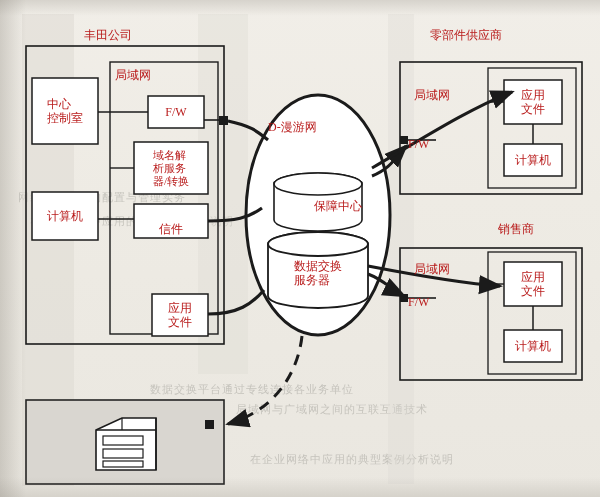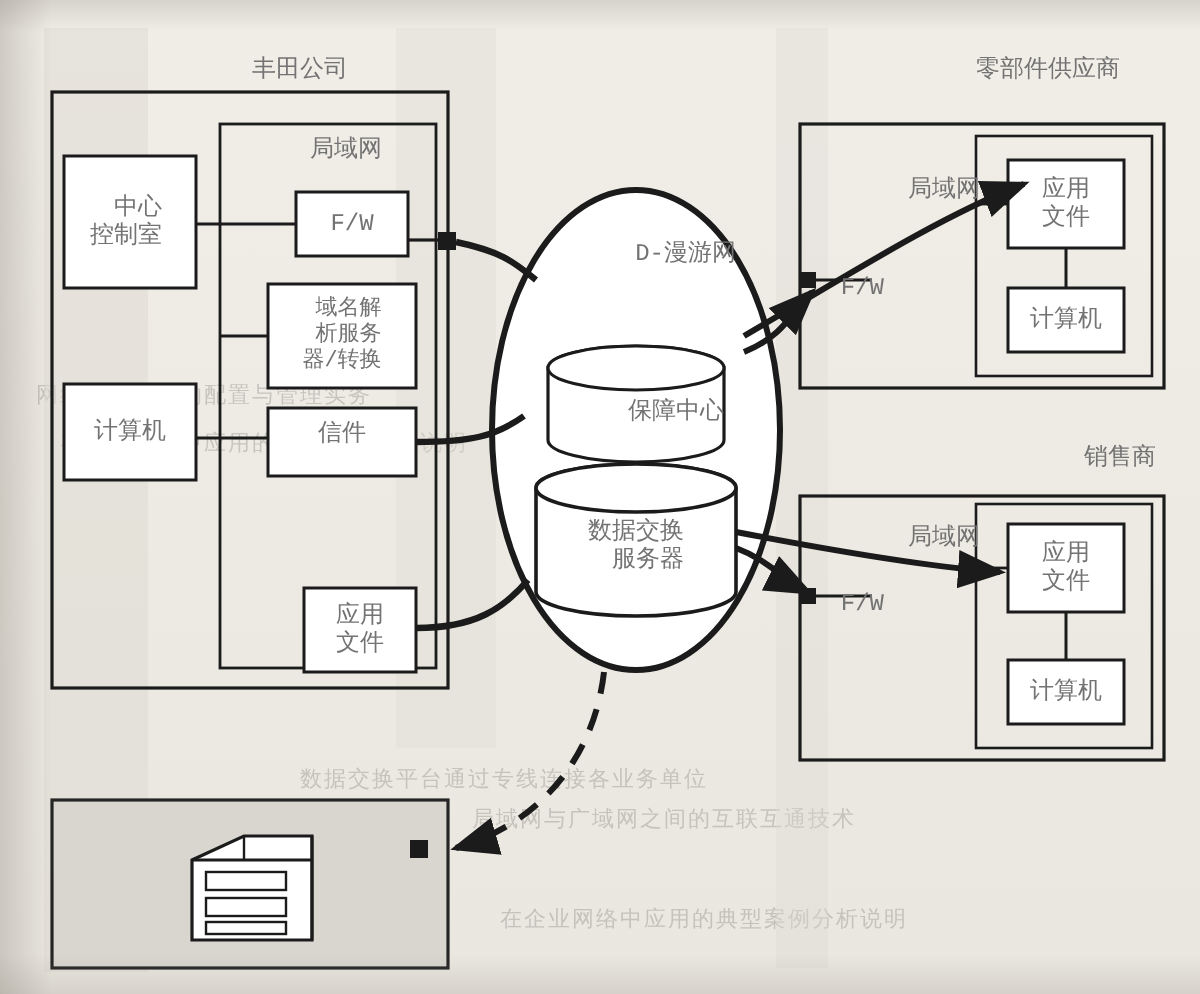--- a/index.html
+++ b/index.html
@@ -48,26 +48,26 @@
     letter-spacing: 1px;
     white-space: nowrap;
     font-family: "DejaVu Sans", "Liberation Sans", sans-serif;
   }
   #svg-root {
     position: absolute;
     left: 0; top: 0;
   }
   .dlabel {
     position: absolute;
-    color: #737373;
+    color: #b91c1c;
     font-size: 12px;
     line-height: 14px;
-    text-align: right;
+    text-align: left;
     white-space: pre-line;
-    font-family: Liberation Mono, monospace;
+    font-family: Liberation Serif, serif;
   }
   .dlabel.small { font-size: 11px; line-height: 13px; }
   .center-wrap {
     display: flex;
     align-items: center;
     justify-content: center;
   }
 </style>
 </head>
 <body>
@@ -167,28 +167,28 @@
       <rect x="103" y="461" width="40" height="6" fill="#ffffff" stroke="#1b1b1b" stroke-width="1.2"></rect>
     </g>
 
     <path d="M302,336 C298,372 276,410 228,424" fill="none" stroke="#1b1b1b" stroke-width="3" stroke-dasharray="11,8" marker-end="url(#arrow)"></path>
     <rect x="205" y="420" width="9" height="9" fill="#1b1b1b"></rect>
   </svg>
 
   <div class="dlabel" style="left:84px; top:28px; width:90px;">丰田公司</div>
   <div class="dlabel" style="left:115px; top:68px; width:76px;">局域网</div>
 
-  <div class="dlabel center-wrap" style="left:20px; top:78px; width:66px; height:66px;padding-left:10px;">中心
+  <div class="dlabel center-wrap" style="left:32px; top:78px; width:66px; height:66px;">中心
 控制室</div>
   <div class="dlabel center-wrap" style="left:32px; top:192px; width:66px; height:48px;">计算机</div>
   <div class="dlabel center-wrap" style="left:148px; top:96px; width:56px; height:32px;">F/W</div>
   <div class="dlabel center-wrap small" style="left:134px; top:142px; width:74px; height:52px;">域名解
 析服务
 器/转换</div>
-  <div class="dlabel center-wrap" style="left:134px; top:200px; width:74px; height:34px;">信件</div>
+  <div class="dlabel center-wrap" style="left:134px; top:212px; width:74px; height:34px;">信件</div>
   <div class="dlabel center-wrap" style="left:152px; top:294px; width:56px; height:42px;">应用
 文件</div>
 
   <div class="dlabel" style="left:268px; top:120px; width:100px;">D-漫游网</div>
   <div class="dlabel center-wrap" style="left:274px; top:184px; width:88px; height:44px;padding-left:20px;">保障中心</div>
   <div class="dlabel center-wrap" style="left:268px; top:246px; width:100px; height:54px;">数据交换
 服务器</div>
 
   <div class="dlabel" style="left:430px; top:28px; width:130px;">零部件供应商</div>
   <div class="dlabel" style="left:414px; top:88px; width:76px;">局域网</div>

